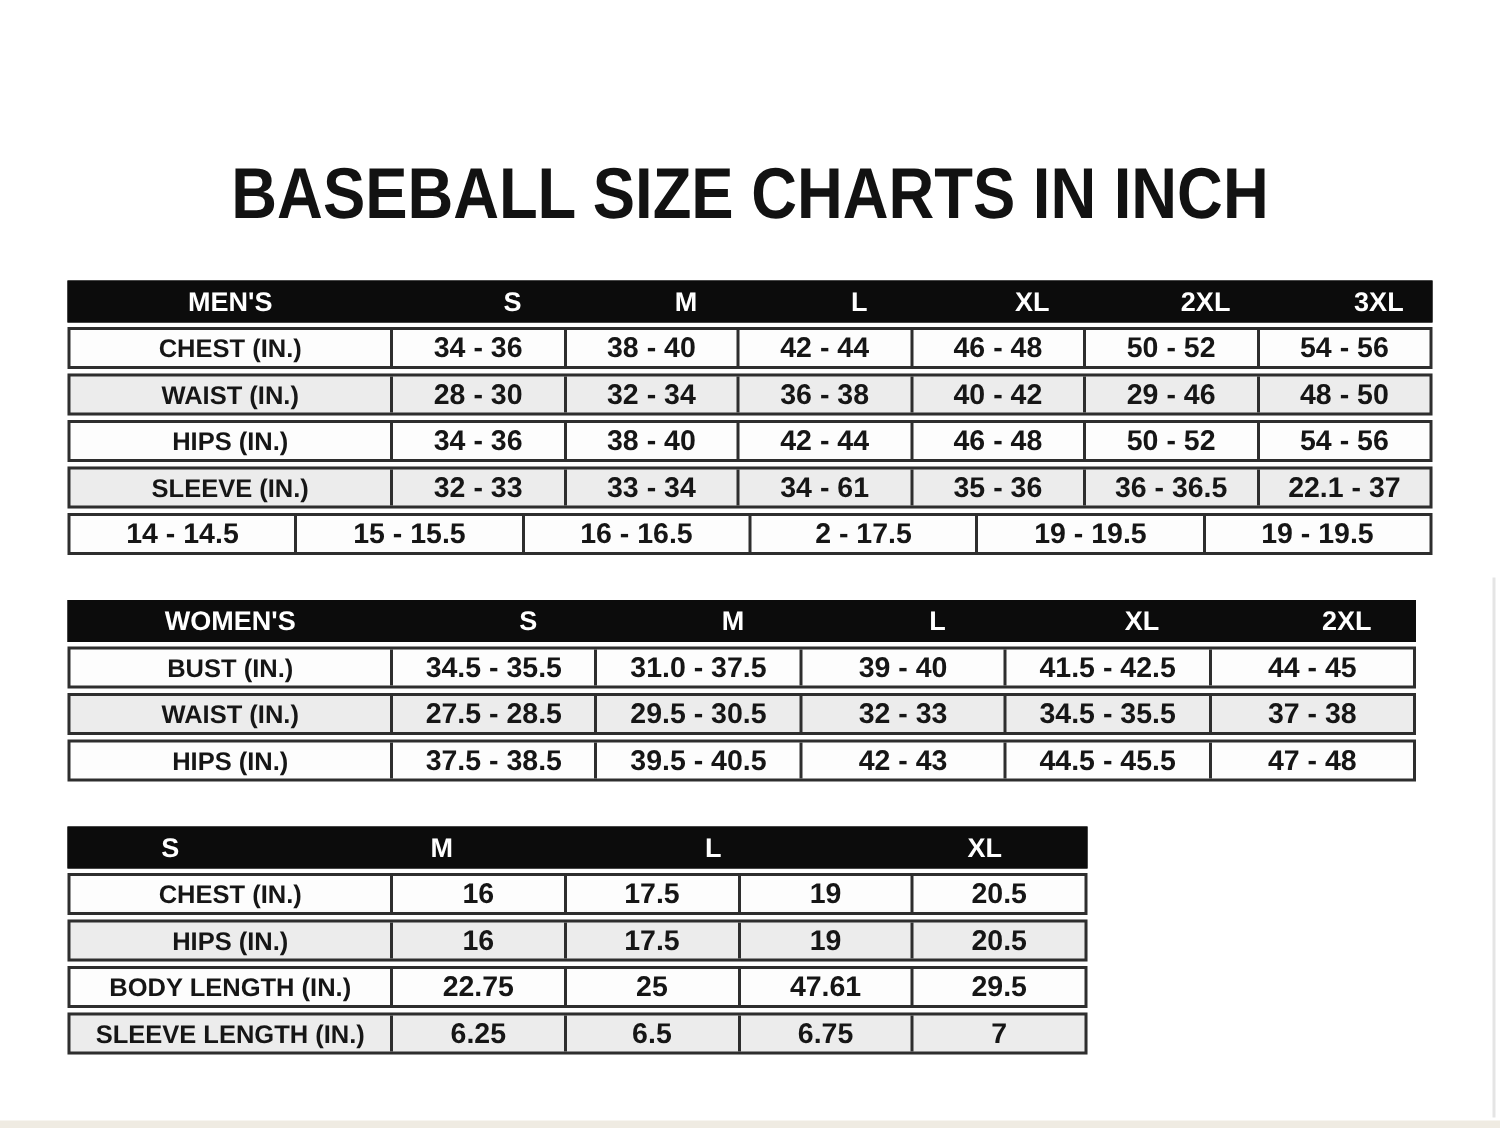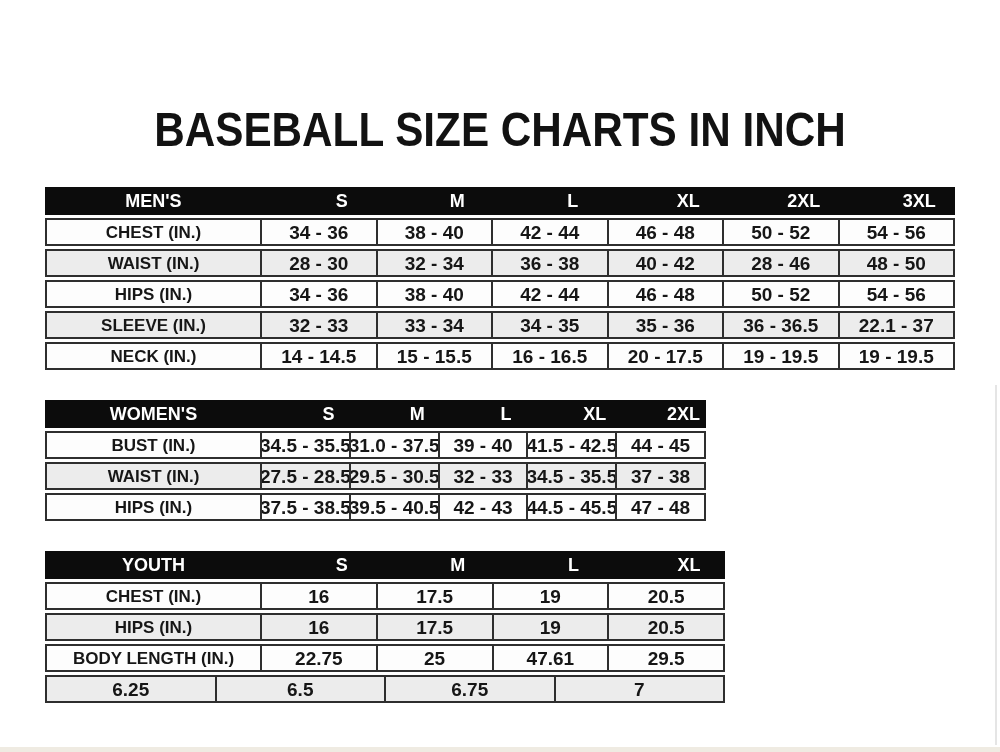--- a/index.html
+++ b/index.html
@@ -19,21 +19,21 @@
     font-weight: bold;
     color: #121212;
     white-space: nowrap;
     transform: scaleX(0.88);
     transform-origin: 50% 50%;
     letter-spacing: 0px;
   }
 
   .size-table { position: absolute; left: 45px; }
   .tbl-mens   { top: 187px; width: 910px; }
-  .tbl-womens { top: 400px; width: 661px; }
+  .tbl-womens { top: 400px; width: 899px; }
   .tbl-youth  { top: 551px; width: 680px; }
 
   .trow {
     display: flex;
     align-items: stretch;
     height: 28px;
     box-sizing: border-box;
     margin-bottom: 3px;
   }
   .thead {
@@ -100,47 +100,46 @@
         <div class="cell">46 - 48</div>
         <div class="cell">50 - 52</div>
         <div class="cell">54 - 56</div>
       </div>
       <div class="trow tdata alt">
         <div class="cell label-col">WAIST (IN.)</div>
         <div class="cell">28 - 30</div>
         <div class="cell">32 - 34</div>
         <div class="cell">36 - 38</div>
         <div class="cell">40 - 42</div>
-        <div class="cell">28 - 46</div>
+        <div class="cell">29 - 46</div>
         <div class="cell">48 - 50</div>
       </div>
       <div class="trow tdata">
         <div class="cell label-col">HIPS (IN.)</div>
         <div class="cell">34 - 36</div>
         <div class="cell">38 - 40</div>
         <div class="cell">42 - 44</div>
         <div class="cell">46 - 48</div>
         <div class="cell">50 - 52</div>
         <div class="cell">54 - 56</div>
       </div>
       <div class="trow tdata alt">
         <div class="cell label-col">SLEEVE (IN.)</div>
         <div class="cell">32 - 33</div>
         <div class="cell">33 - 34</div>
-        <div class="cell">34 - 35</div>
+        <div class="cell">34 - 61</div>
         <div class="cell">35 - 36</div>
         <div class="cell">36 - 36.5</div>
         <div class="cell">22.1 - 37</div>
       </div>
       <div class="trow tdata">
-        <div class="cell label-col">NECK (IN.)</div>
         <div class="cell">14 - 14.5</div>
         <div class="cell">15 - 15.5</div>
         <div class="cell">16 - 16.5</div>
-        <div class="cell">20 - 17.5</div>
+        <div class="cell">2 - 17.5</div>
         <div class="cell">19 - 19.5</div>
         <div class="cell">19 - 19.5</div>
       </div>
     </div>
     <div class="size-table tbl-womens">
       <div class="trow thead">
         <div class="cell label-col">WOMEN'S</div>
         <div class="cell">S</div>
         <div class="cell">M</div>
         <div class="cell">L</div>
@@ -167,21 +166,20 @@
         <div class="cell label-col">HIPS (IN.)</div>
         <div class="cell">37.5 - 38.5</div>
         <div class="cell">39.5 - 40.5</div>
         <div class="cell">42 - 43</div>
         <div class="cell">44.5 - 45.5</div>
         <div class="cell">47 - 48</div>
       </div>
     </div>
     <div class="size-table tbl-youth">
       <div class="trow thead">
-        <div class="cell label-col">YOUTH</div>
         <div class="cell">S</div>
         <div class="cell">M</div>
         <div class="cell">L</div>
         <div class="cell">XL</div>
       </div>
       <div class="trow tdata">
         <div class="cell label-col">CHEST (IN.)</div>
         <div class="cell">16</div>
         <div class="cell">17.5</div>
         <div class="cell">19</div>
@@ -195,20 +193,21 @@
         <div class="cell">20.5</div>
       </div>
       <div class="trow tdata">
         <div class="cell label-col">BODY LENGTH (IN.)</div>
         <div class="cell">22.75</div>
         <div class="cell">25</div>
         <div class="cell">47.61</div>
         <div class="cell">29.5</div>
       </div>
       <div class="trow tdata alt">
+        <div class="cell label-col">SLEEVE LENGTH (IN.)</div>
         <div class="cell">6.25</div>
         <div class="cell">6.5</div>
         <div class="cell">6.75</div>
         <div class="cell">7</div>
       </div>
     </div>
   </div>
 
 <div class="scan-right"></div>
 <div class="scan-bottom"></div>

